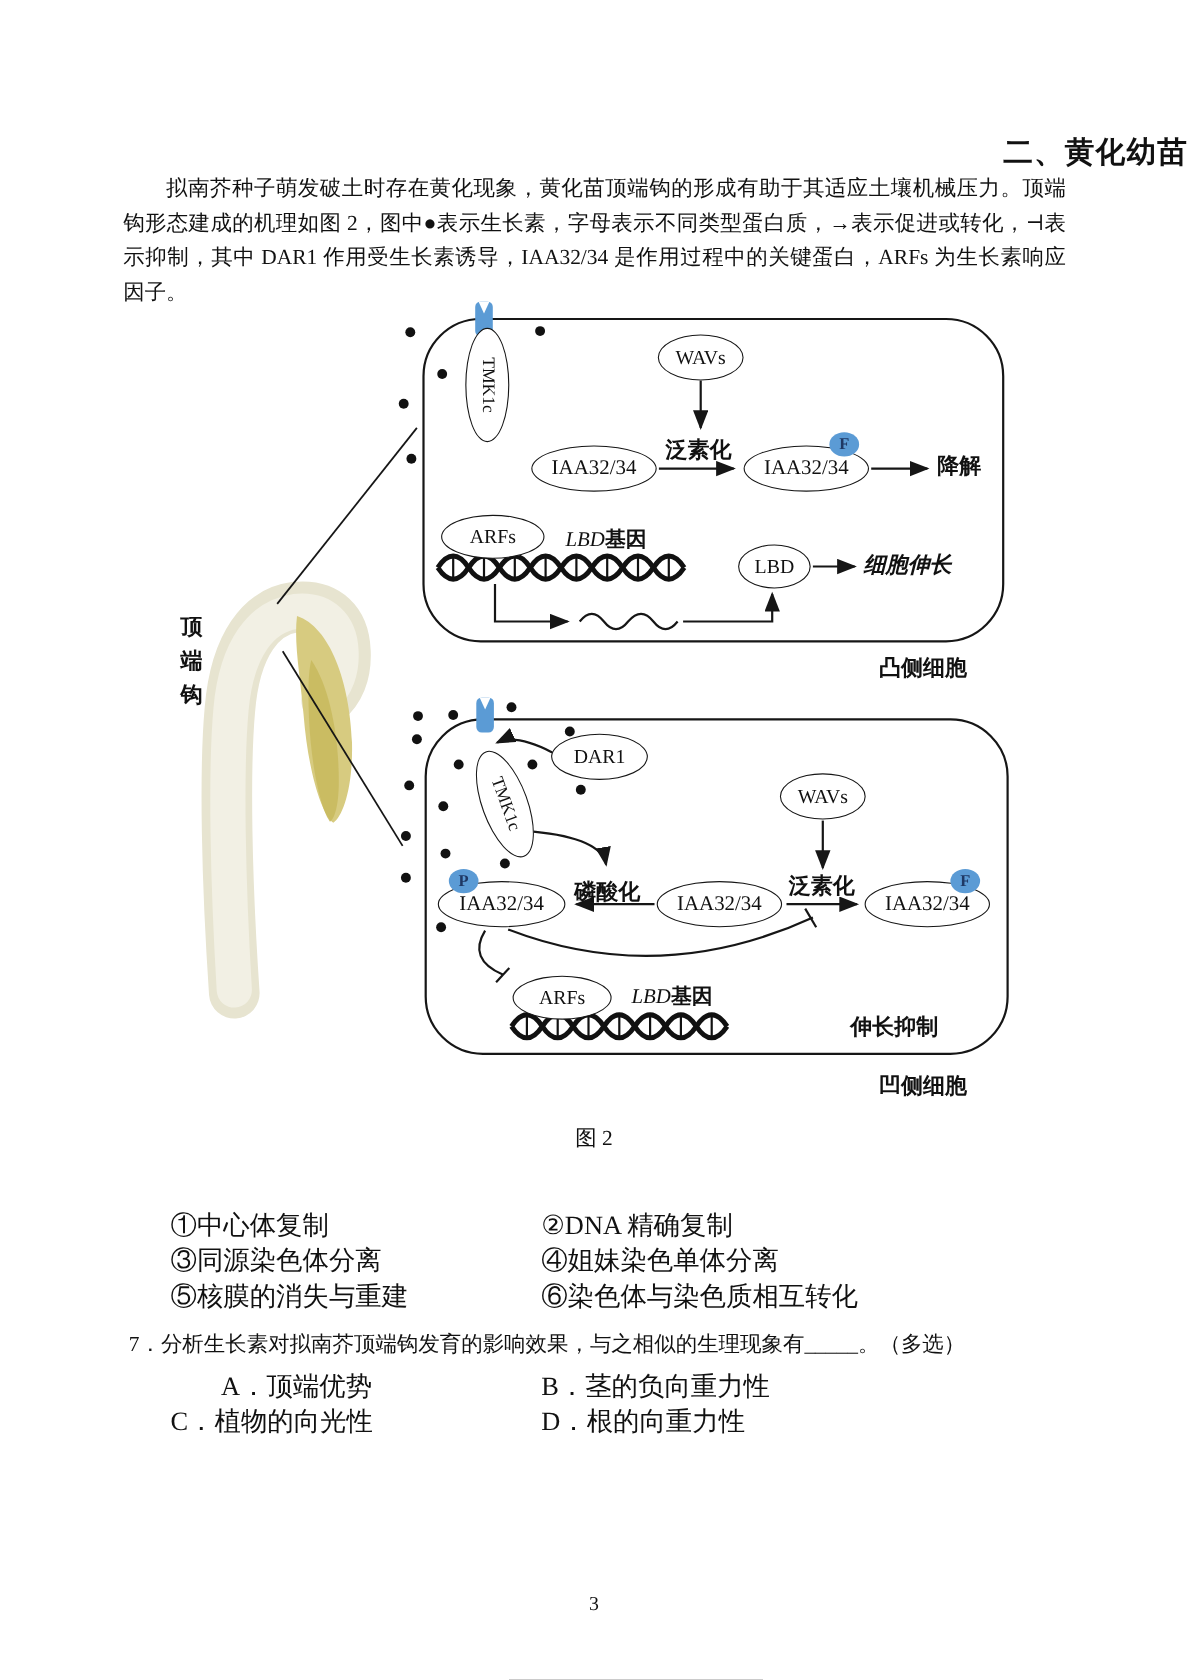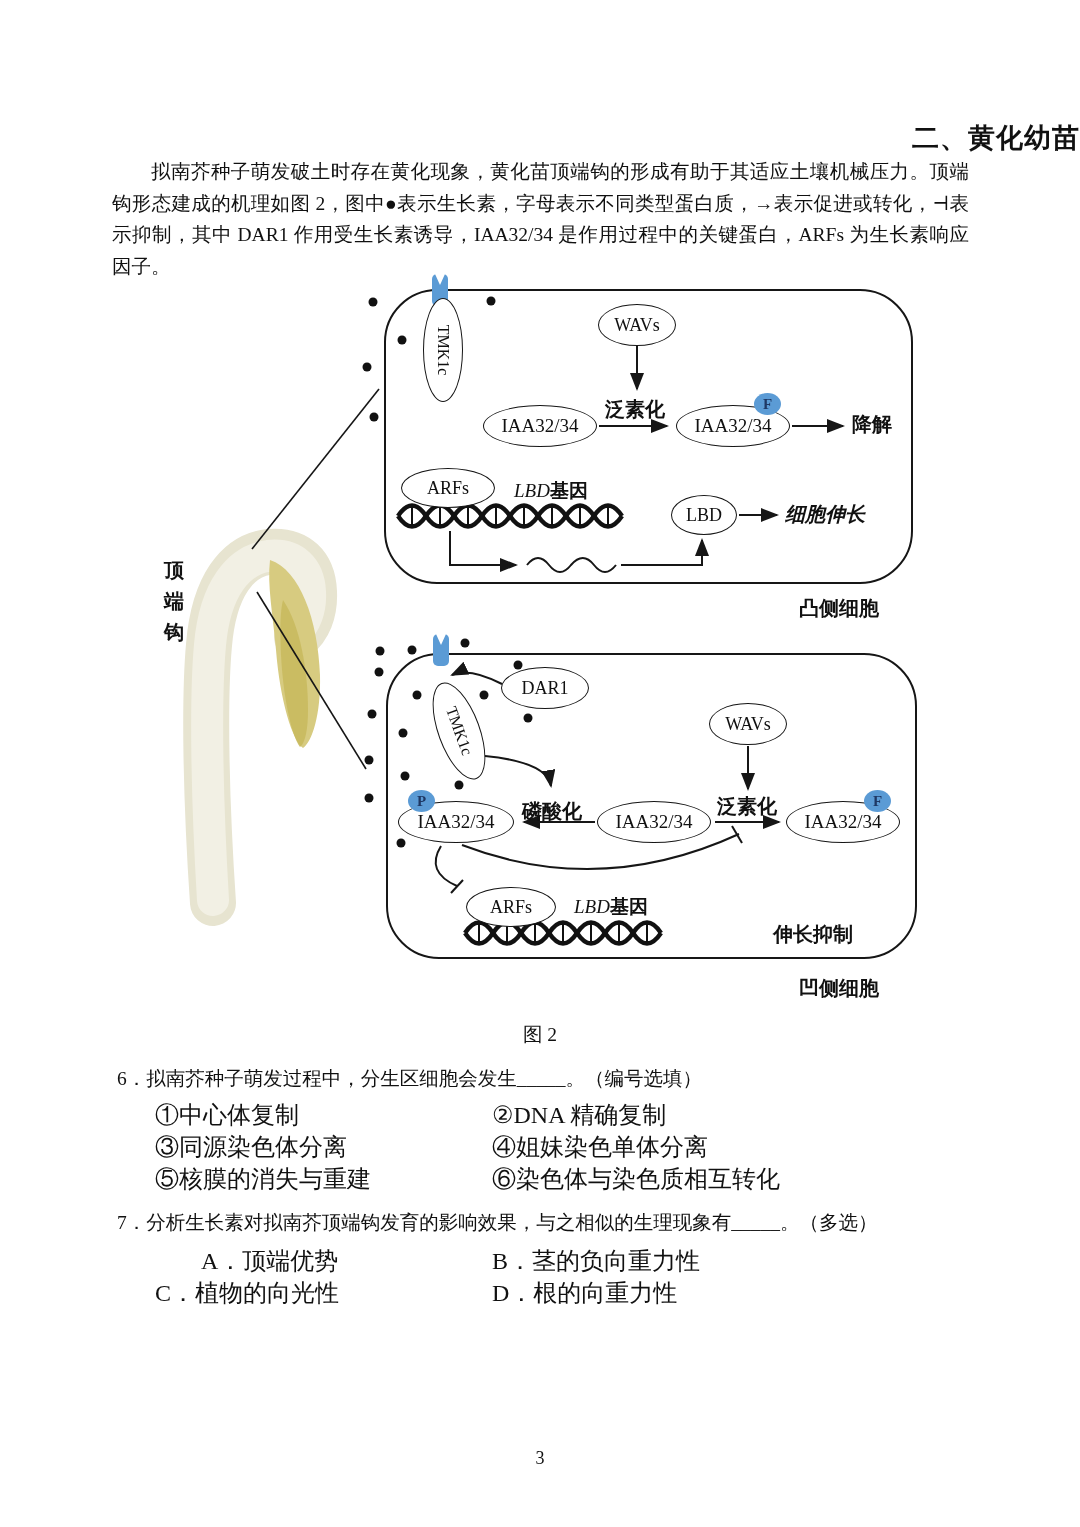--- a/index.html
+++ b/index.html
@@ -196,21 +196,20 @@
   <div class="node" style="left:597px;top:801px;width:114px;height:42px;">IAA32/34</div>
   <div class="node" style="left:786px;top:801px;width:114px;height:42px;">IAA32/34</div>
   <div class="badge" style="left:864px;top:790px;">F</div>
   <div class="node small" style="left:466px;top:887px;width:90px;height:40px;">ARFs</div>
   <div class="lbl-gene" style="left:551px;top:894px;width:120px;"><i>LBD</i><span>基因</span></div>
   <div class="lbl" style="left:773px;top:921px;">伸长抑制</div>
   <div class="lbl" style="left:799px;top:975px;">凹侧细胞</div>
 
   <div class="abs caption">图 2</div>
 
-  <div class="abs qstem" style="left:117px;top:1066px;">6．拟南芥种子萌发过程中，分生区细胞会发生_____。（编号选填）</div>
   <div class="abs qopt" style="left:155px;top:1103px;">①中心体复制</div>
   <div class="abs qopt" style="left:492px;top:1103px;">②DNA 精确复制</div>
   <div class="abs qopt" style="left:155px;top:1135px;">③同源染色体分离</div>
   <div class="abs qopt" style="left:492px;top:1135px;">④姐妹染色单体分离</div>
   <div class="abs qopt" style="left:155px;top:1167px;">⑤核膜的消失与重建</div>
   <div class="abs qopt" style="left:492px;top:1167px;">⑥染色体与染色质相互转化</div>
 
   <div class="abs qstem" style="left:117px;top:1210px;">7．分析生长素对拟南芥顶端钩发育的影响效果，与之相似的生理现象有_____。（多选）</div>
   <div class="abs qopt" style="left:155px;top:1249px;margin-left:46px;">A．顶端优势</div>
   <div class="abs qopt" style="left:492px;top:1249px;">B．茎的负向重力性</div>

